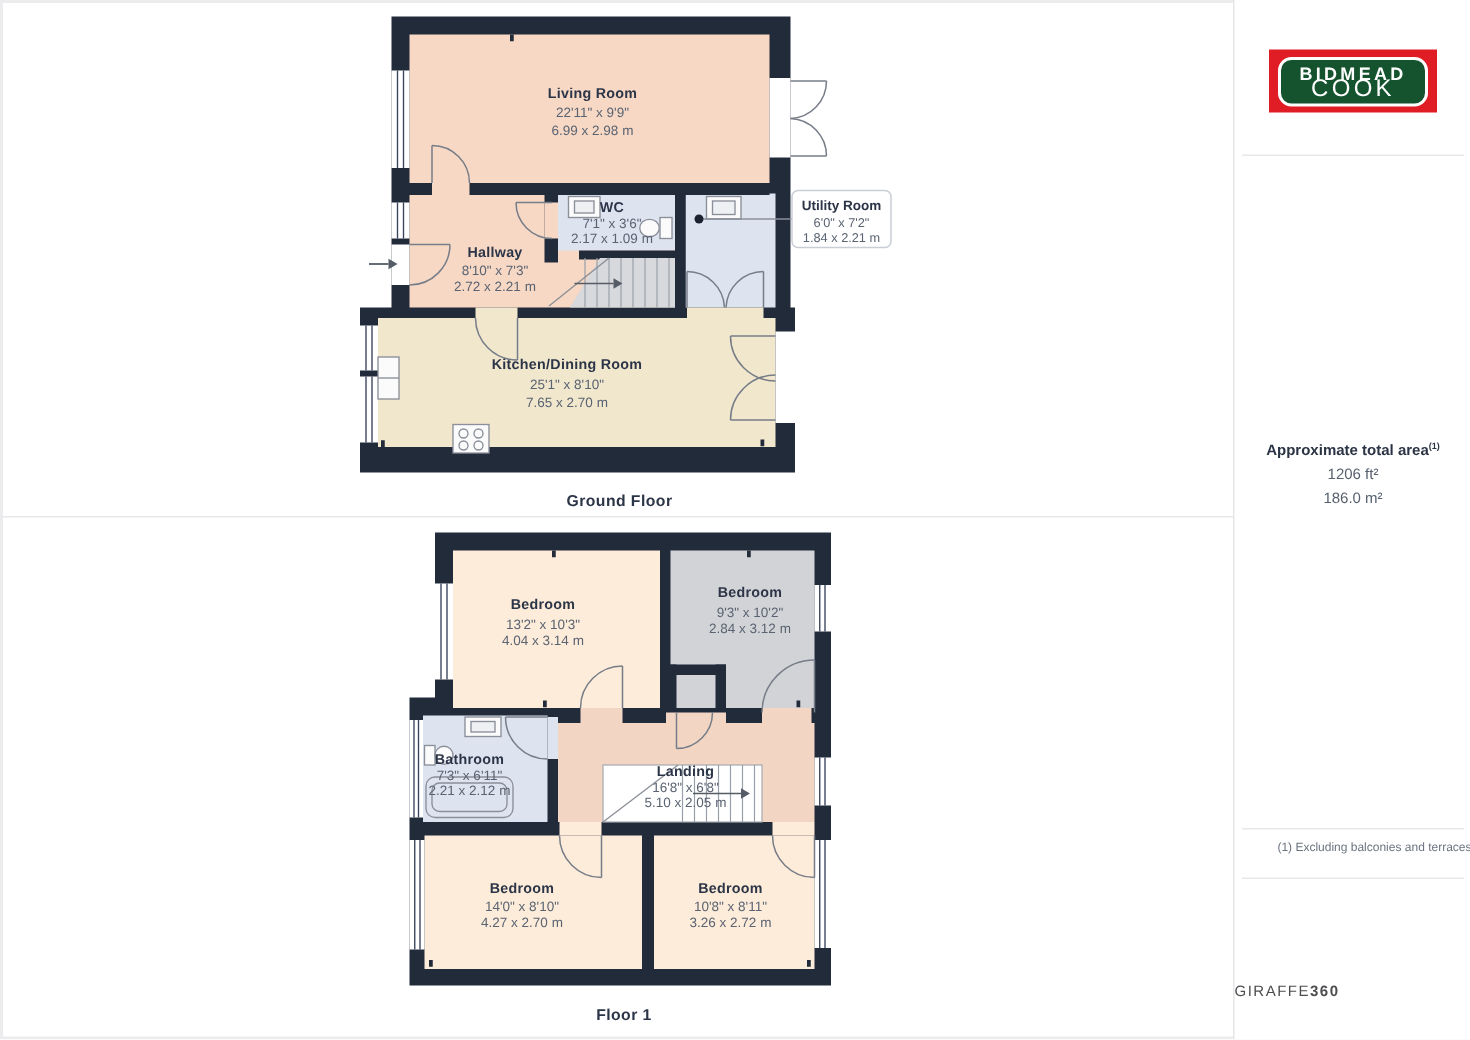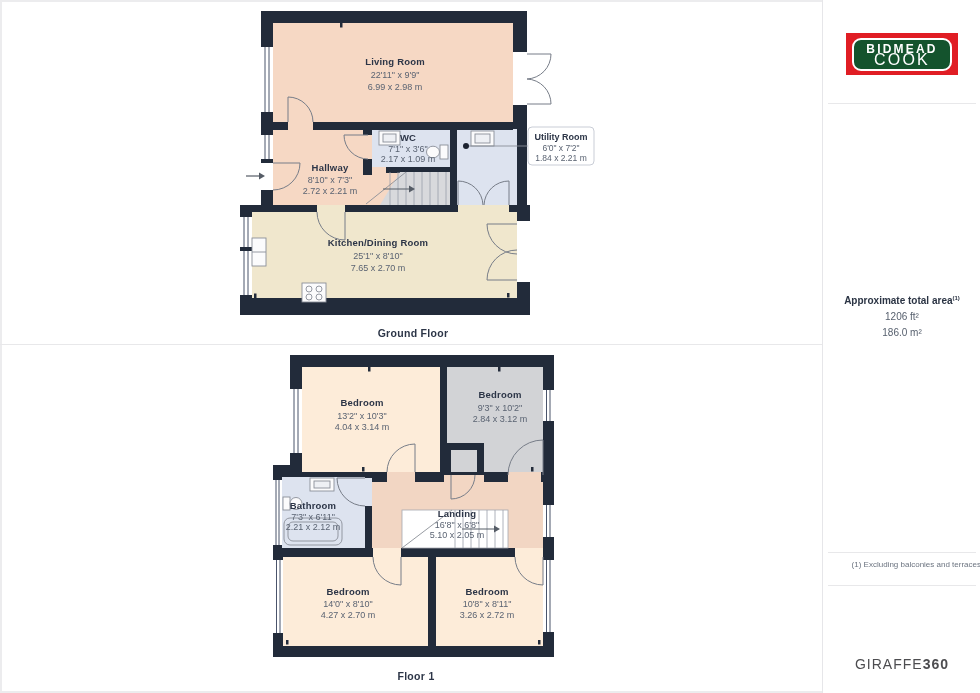--- a/index.html
+++ b/index.html
@@ -22,21 +22,21 @@
   .logo-inner{width:96px;height:29px;background:#14532d;border:2px solid #fff;border-radius:9px;
     display:flex;flex-direction:column;align-items:center;justify-content:center;color:#fff;}
   .logo-l1{font-size:12px;font-weight:700;letter-spacing:2.2px;line-height:11px;}
   .logo-l2{font-size:16px;font-weight:400;letter-spacing:2.2px;line-height:10px;}
   .area-block{position:absolute;top:295px;left:0;width:100%;text-align:center;}
   .area-title{font-size:10px;font-weight:700;color:#2b3444;}
   .area-title sup{font-size:6px;}
   .area-val{font-size:10px;color:#57606e;margin-top:5px;}
   .footnote{position:absolute;top:560px;left:0;width:100%;text-align:right;font-size:8px;color:#6c7480;}
   .disclaimer{position:absolute;top:594px;left:14px;right:14px;text-align:center;font-size:8px;line-height:1.35;color:#6c7480;}
-  .giraffe{position:absolute;top:656px;left:0;width:100%;text-align:center;font-size:14px;letter-spacing:1px;color:#4d4d50;}
+  .giraffe{position:absolute;top:656px;left:0;width:100%;text-align:left;font-size:10px;letter-spacing:1px;color:#4d4d50;}
   .giraffe b{font-weight:700;}
 </style>
 </head>
 <body>
 
 <div class="canvas">
 
   <svg width="822" height="693" viewBox="0 0 822 693">
 
     <g>

